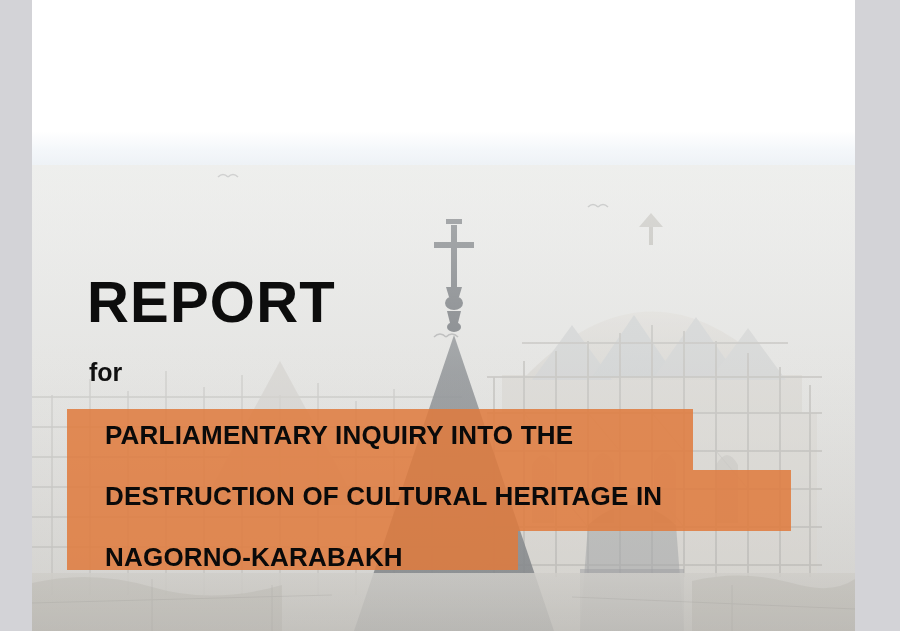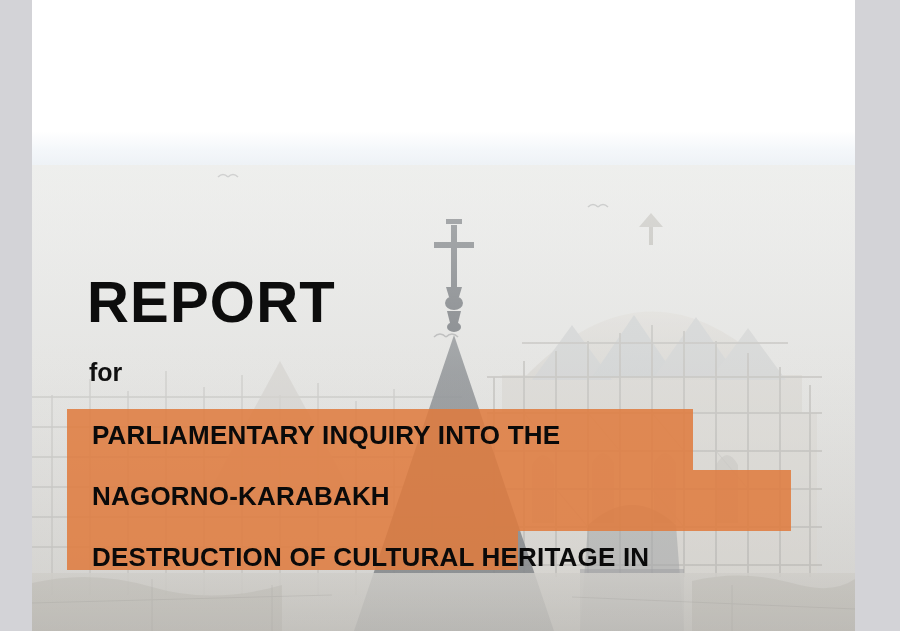--- a/index.html
+++ b/index.html
@@ -176,21 +176,21 @@
     position: absolute;
     left: 60px;
     top: 255px;
     font-size: 26px;
     font-weight: bold;
     letter-spacing: 0.2px;
     line-height: 31px;
     color: #0a0a0a;
     white-space: nowrap;
   }
-  .title-block .tl { display: block; height: 31px; }
+  .title-block .tl { display: block; height: 31px; margin-left: 13px; }
   .title-block .tl:nth-child(2) { margin-top: 30px; }
   .title-block .tl:nth-child(3) { margin-top: 30px; }
 </style>
 </head>
 <body>
 
 <div class="screen">
   <div class="page">
 
     <div class="header"></div>
@@ -438,20 +438,20 @@
       <div class="hero-copy">
         <div class="hl hl-1"></div>
         <div class="hl hl-2"></div>
         <div class="hl hl-3"></div>
 
         <div class="report-word">REPORT</div>
         <div class="for-word">for</div>
 
         <div class="title-block">
           <span class="tl">PARLIAMENTARY INQUIRY INTO THE</span>
+          <span class="tl">DESTRUCTION OF CULTURAL HERITAGE IN</span>
           <span class="tl">NAGORNO-KARABAKH</span>
-          <span class="tl">DESTRUCTION OF CULTURAL HERITAGE IN</span>
         </div>
       </div>
     </div>
 
   </div>
 </div>
 
 </body></html>

